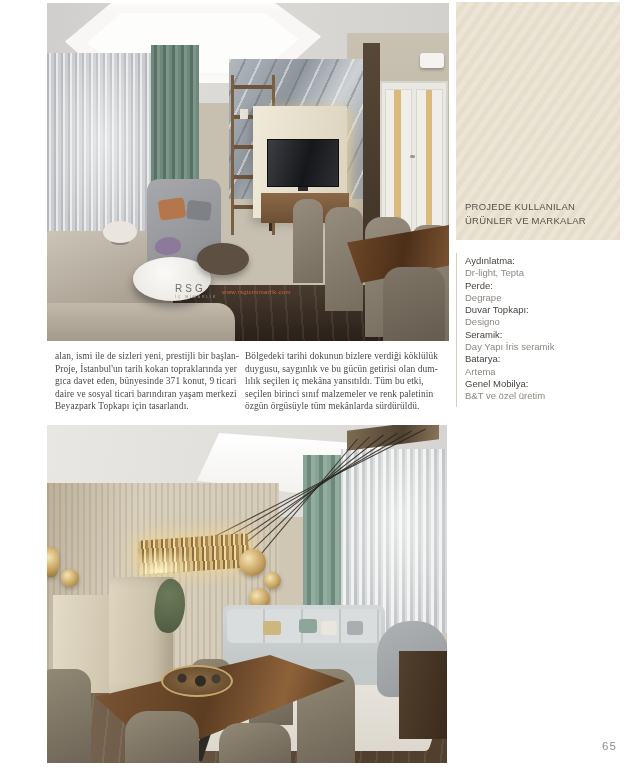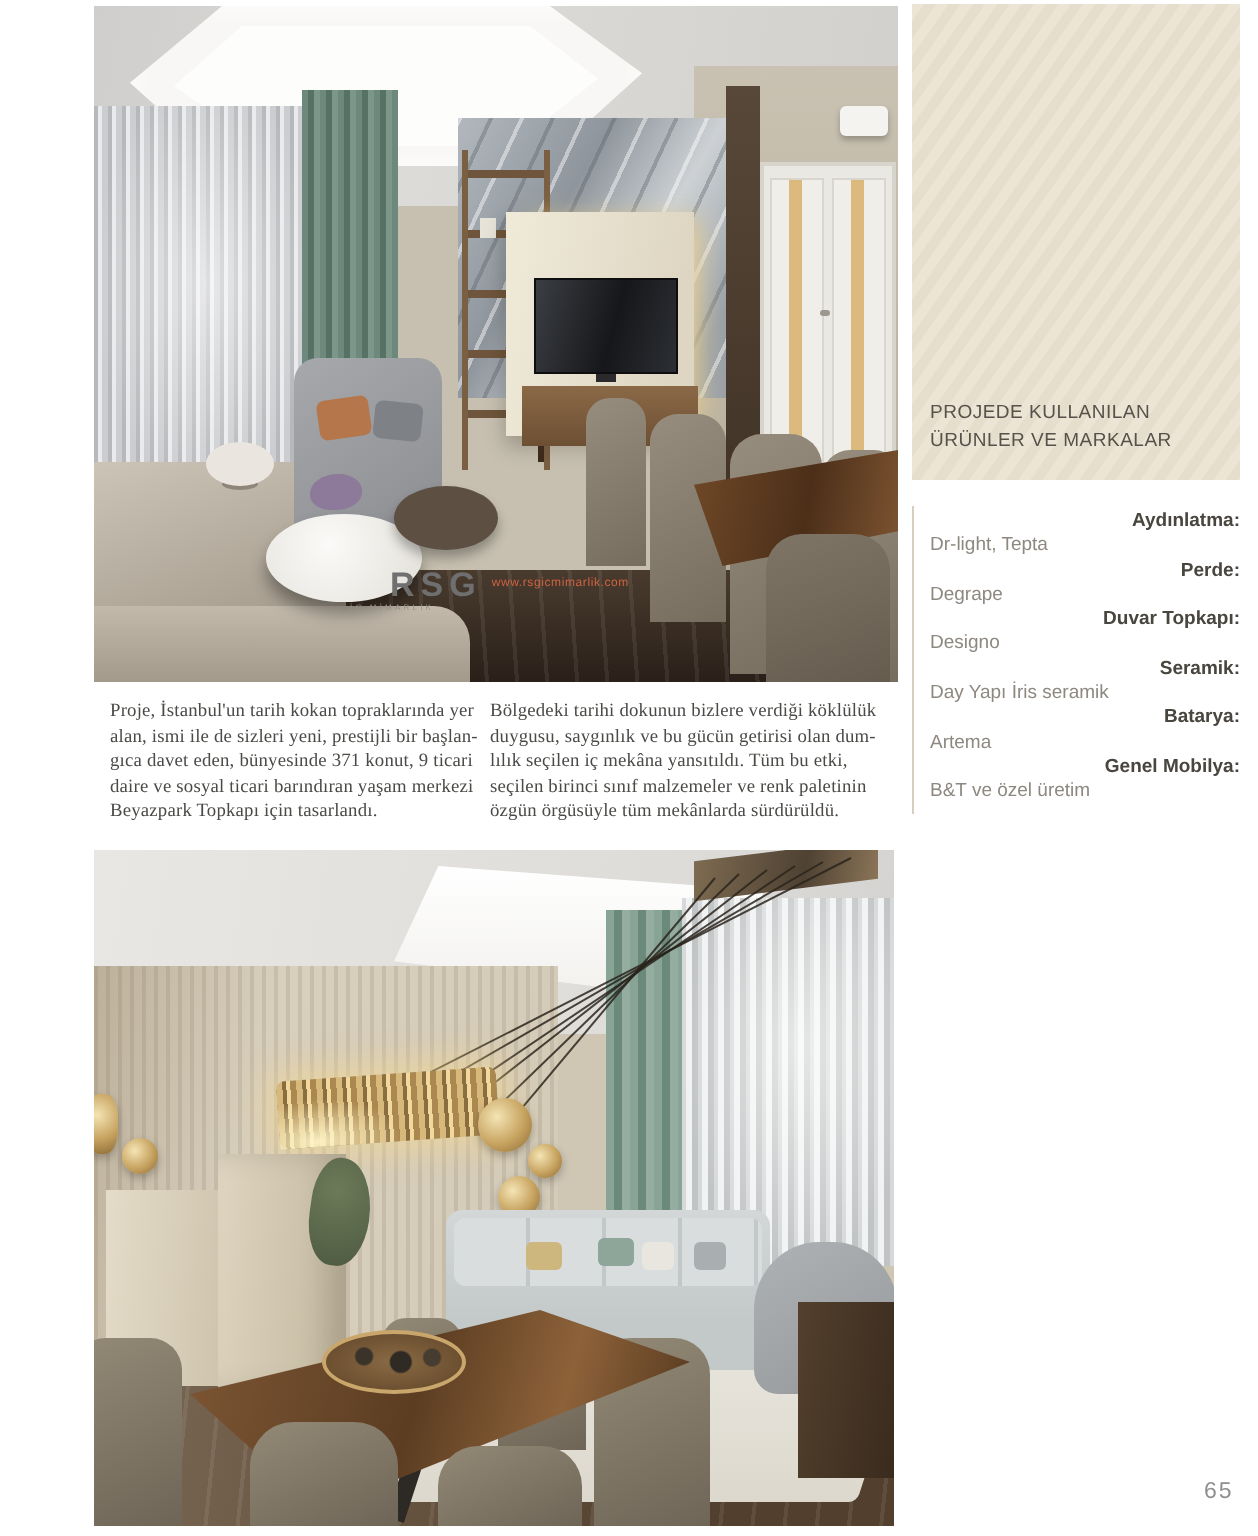--- a/index.html
+++ b/index.html
@@ -69,33 +69,33 @@
   .t-c3{left:318px;top:214px;width:46px;height:120px;border-radius:16px 16px 0 0;}
   .t-c4{left:364px;top:222px;width:40px;height:116px;border-radius:14px 14px 0 0;}
   .t-table{left:300px;top:222px;width:102px;height:58px;
       clip-path:polygon(0 30%,100% 0,100% 70%,14% 100%);
       background:linear-gradient(100deg,#6f4827,#4c2f19 55%,#7d5431);}
   .t-cfront{left:336px;top:264px;width:62px;height:74px;border-radius:18px 18px 0 0;
       background:linear-gradient(160deg,#7f7567,#655c4f);}
   .t-watermark{left:128px;top:281px;display:flex;align-items:flex-start;gap:5px;
       background:rgba(255,255,255,.0);}
   .wm-box{display:flex;flex-direction:column;line-height:1;}
-  .wm-logo{font-size:17px;font-weight:700;letter-spacing:3px;color:#6f6f6f;margin-left:20px;}
+  .wm-logo{font-size:10px;font-weight:400;letter-spacing:3px;color:#6f6f6f;}
   .wm-sub{font-size:4px;letter-spacing:1.6px;color:#979288;margin-top:1px;}
   .wm-url{font-size:6px;color:#cf6242;margin-top:5px;letter-spacing:.3px;}
 
   
   .sidebar{position:absolute;left:456px;top:2px;width:164px;}
   .side-panel{width:164px;height:238px;display:flex;align-items:flex-end;
       background:repeating-linear-gradient(125deg,#ece5d6 0 5px,#e6decd 5px 10px);}
   .side-heading{padding:0 10px 13px 9px;font-size:9.5px;font-weight:400;line-height:13.5px;
       letter-spacing:.25px;color:#57514a;}
   .side-list{margin-top:13px;border-left:1px solid #d6cfc0;padding:2px 0 4px 8px;}
   .side-item{font-size:9.5px;line-height:12.3px;}
-  .side-label{font-weight:700;color:#49453f;display:block;text-align:right;}
+  .side-label{font-weight:400;color:#49453f;display:block;}
   .side-value{color:#8d8880;display:block;}
 
   
   .col{position:absolute;top:350px;font-family:"Liberation Serif",serif;color:#4b4a47;
        font-size:9.4px;line-height:12.5px;letter-spacing:.1px;}
   .col-left{left:55px;width:186px;}
   .col-right{left:245px;width:198px;}
   .col div{white-space:nowrap;}
 
   
@@ -253,22 +253,22 @@
         <span class="side-value">Artema</span>
       </div>
       <div class="side-item">
         <span class="side-label">Genel Mobilya:</span>
         <span class="side-value">B&amp;T ve özel üretim</span>
       </div>
     </div>
   </div>
 
   <div class="col col-left">
+    <div>alan, ismi ile de sizleri yeni, prestijli bir başlan-</div>
     <div>Proje, İstanbul'un tarih kokan topraklarında yer</div>
-    <div>alan, ismi ile de sizleri yeni, prestijli bir başlan-</div>
     <div>gıca davet eden, bünyesinde 371 konut, 9 ticari</div>
     <div>daire ve sosyal ticari barındıran yaşam merkezi</div>
     <div>Beyazpark Topkapı için tasarlandı.</div>
   </div>
   <div class="col col-right">
     <div>Bölgedeki tarihi dokunun bizlere verdiği köklülük</div>
     <div>duygusu, saygınlık ve bu gücün getirisi olan dum-</div>
     <div>lılık seçilen iç mekâna yansıtıldı. Tüm bu etki,</div>
     <div>seçilen birinci sınıf malzemeler ve renk paletinin</div>
     <div>özgün örgüsüyle tüm mekânlarda sürdürüldü.</div>

